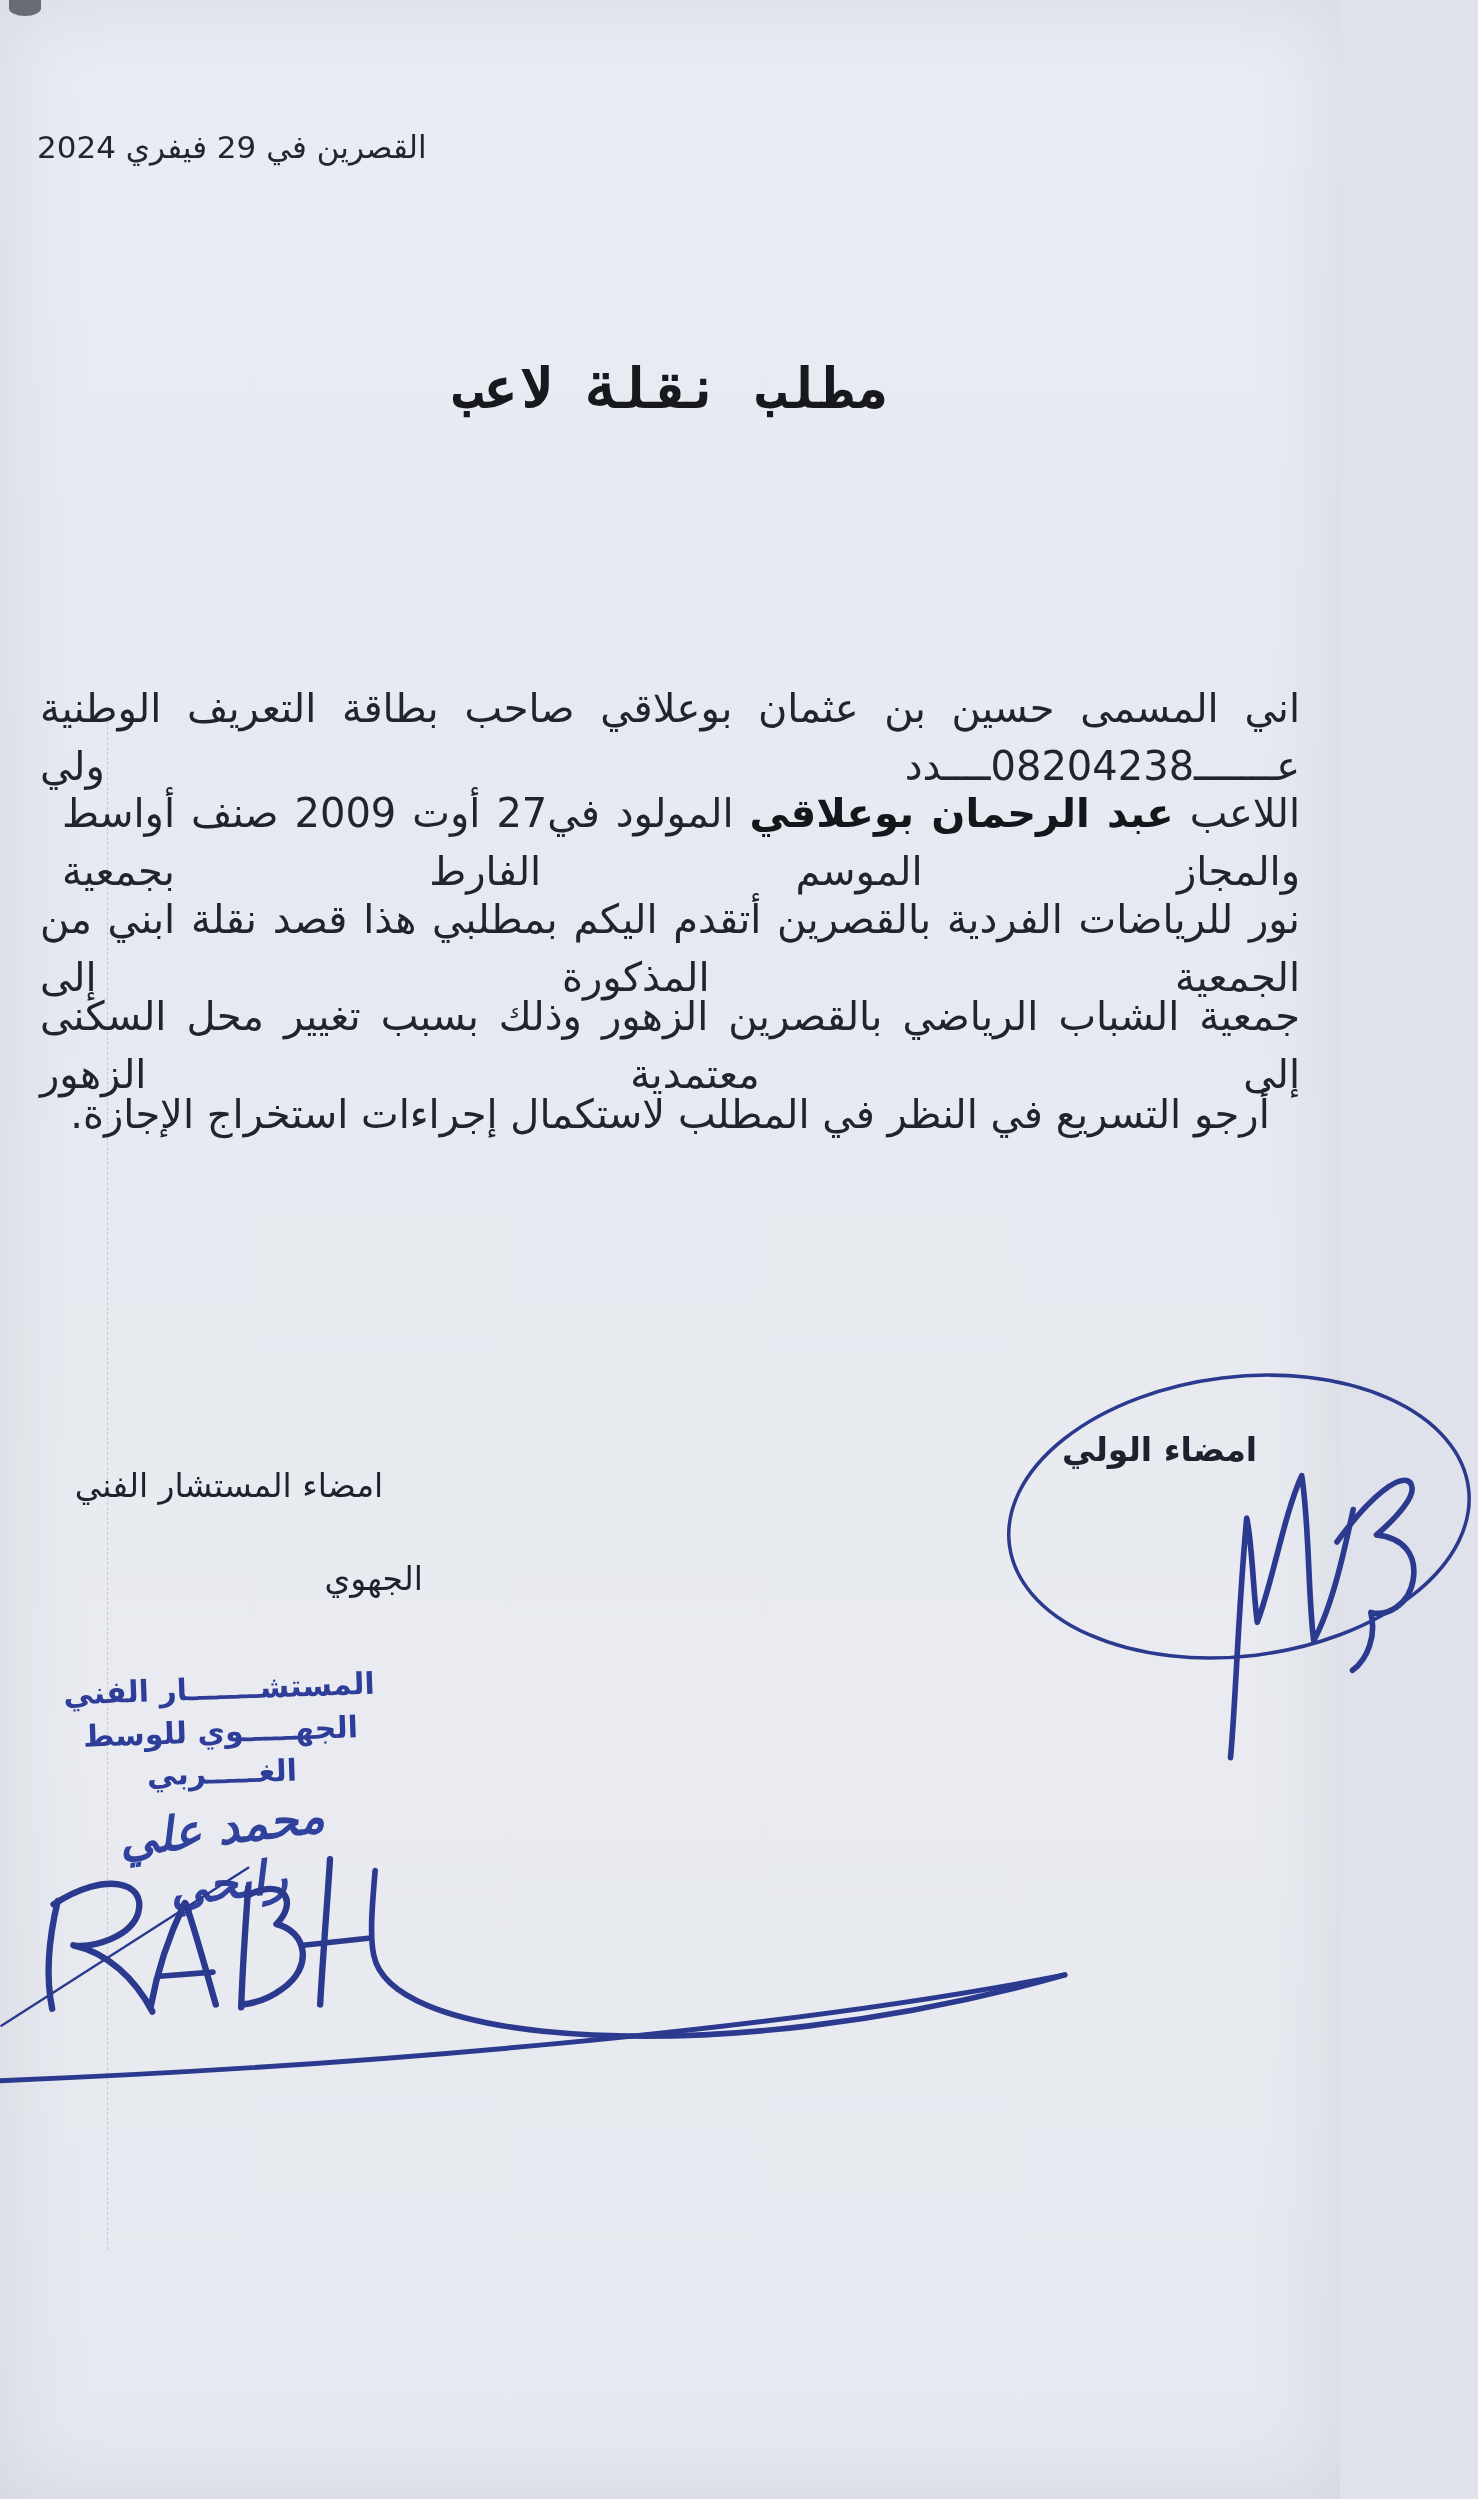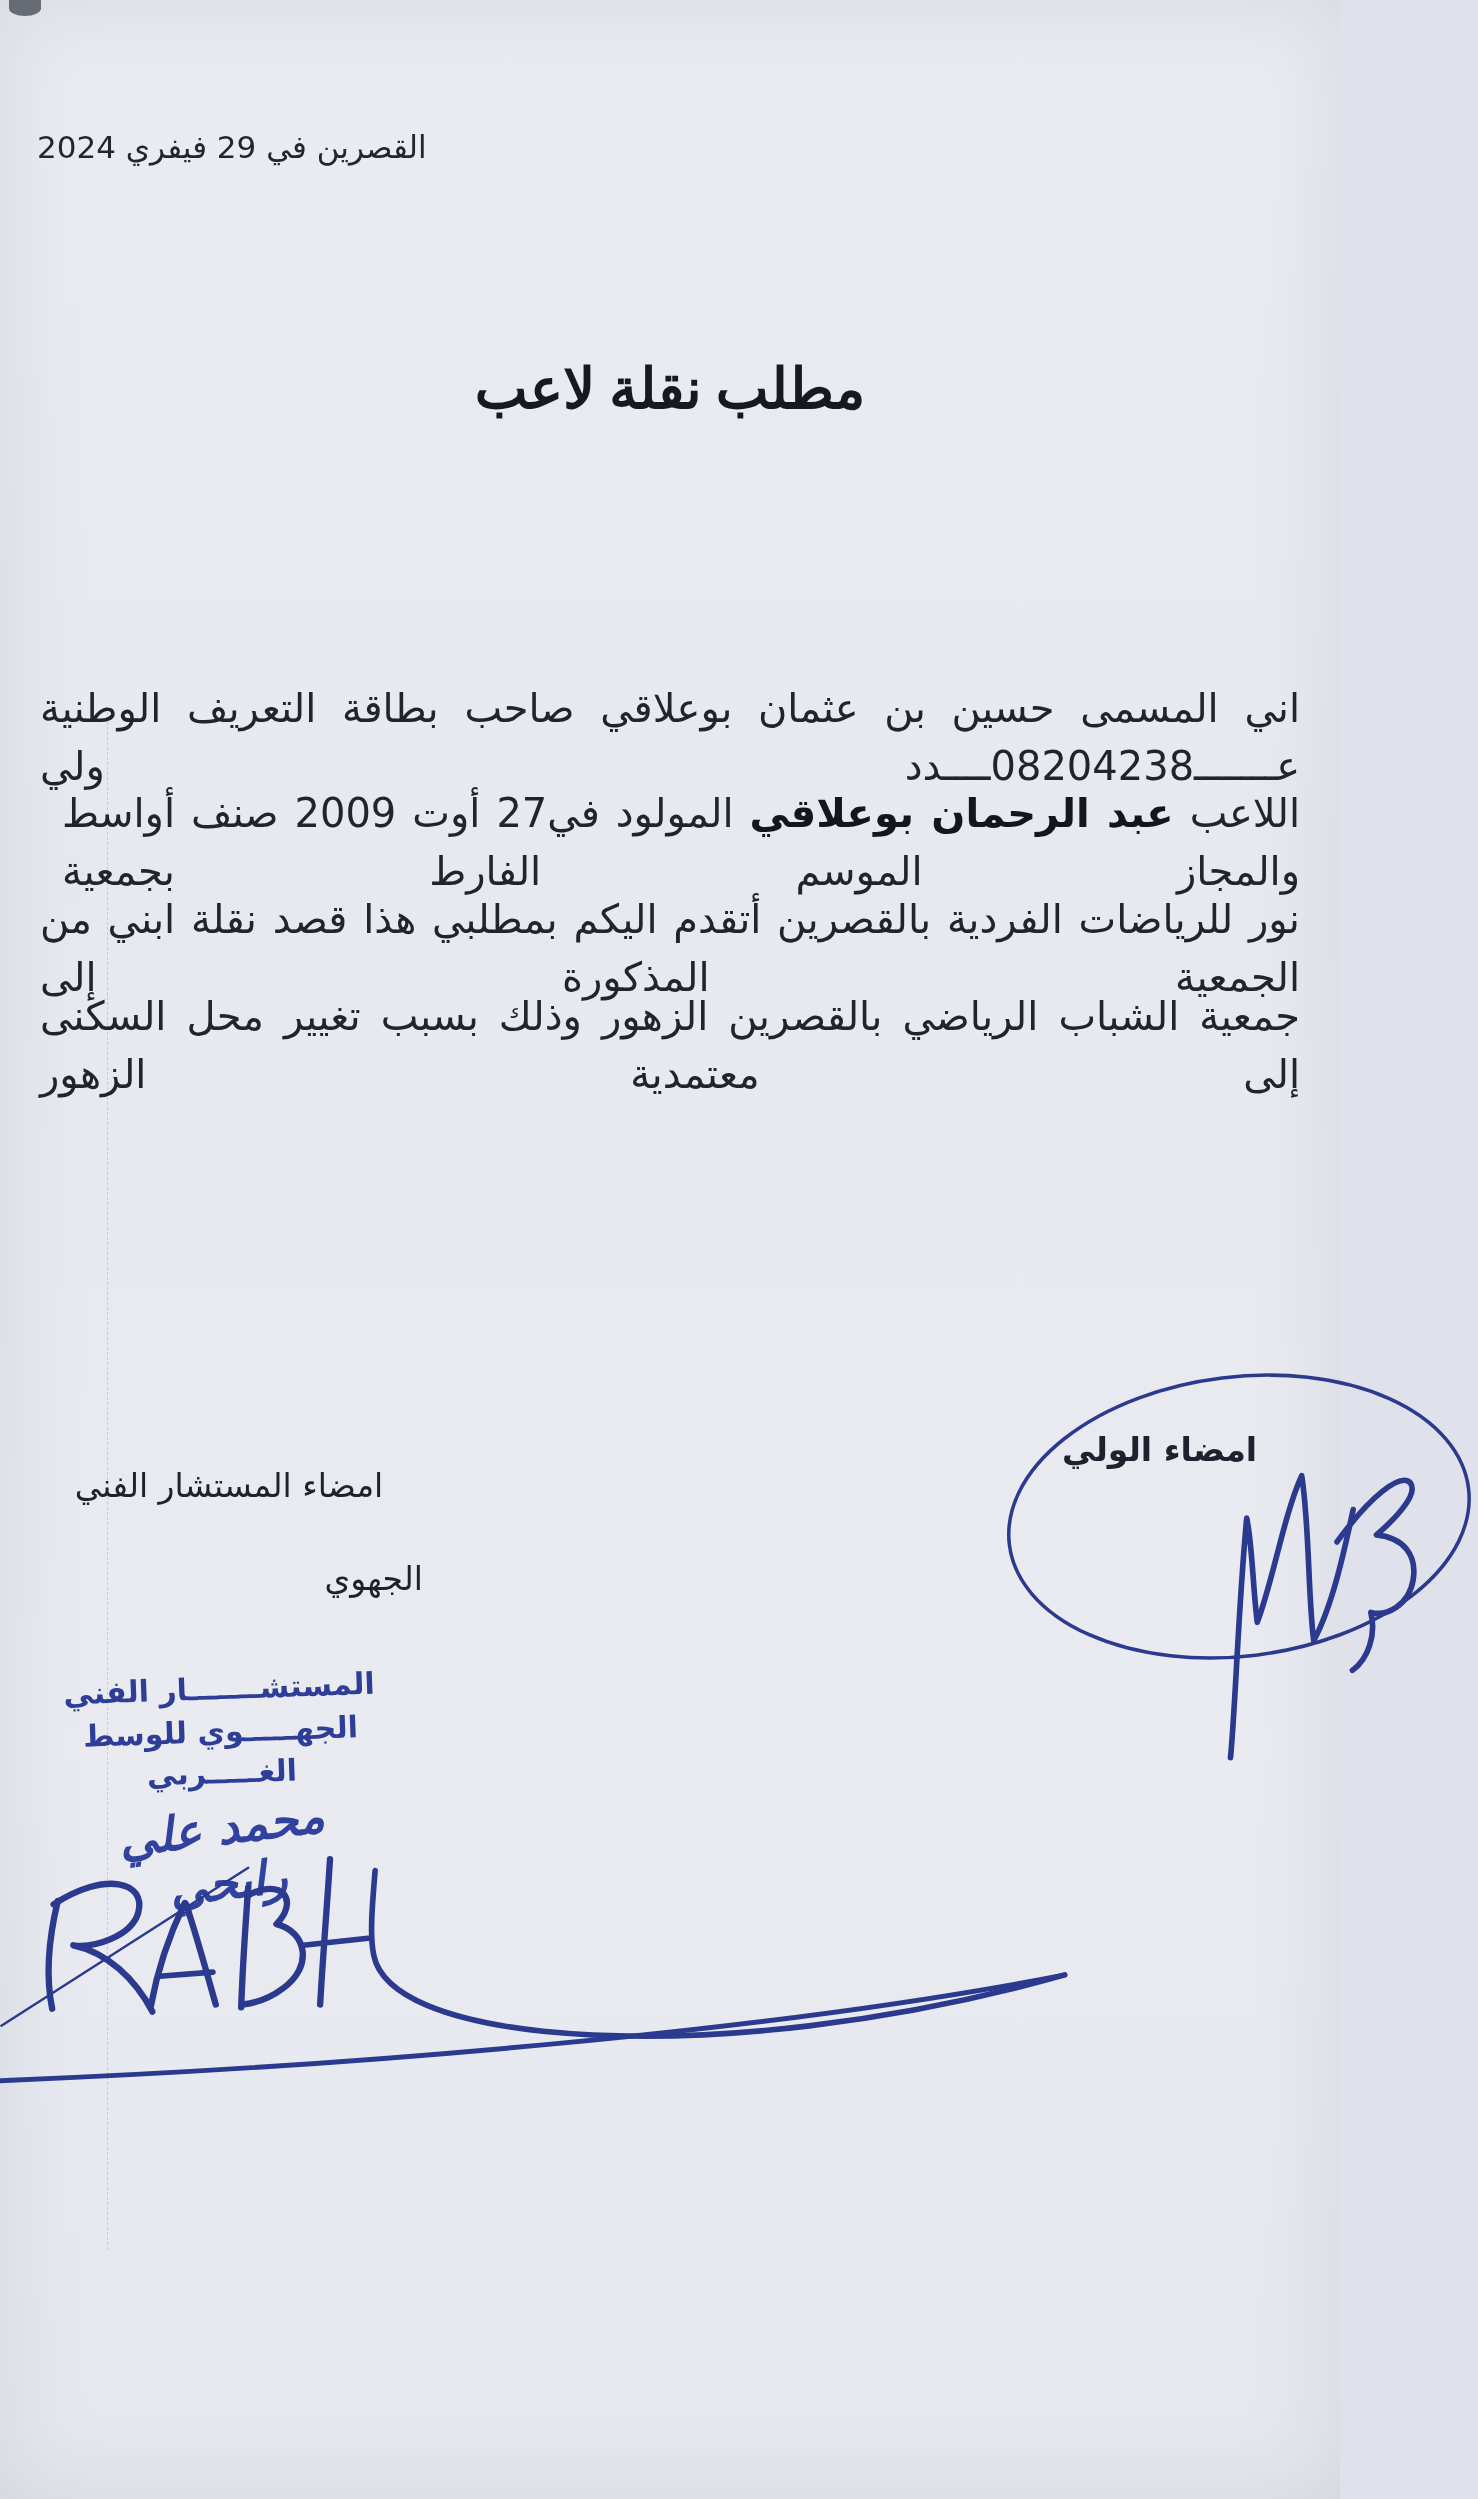--- a/index.html
+++ b/index.html
@@ -22,21 +22,21 @@
     position:absolute;left:107px;top:712px;height:1538px;width:0;
     border-left:1.4px dashed rgba(90,95,110,0.22);
   }
   .date{
     position:absolute;left:37px;top:129px;
     direction:rtl;font-size:31px;color:#23262e;letter-spacing:0.4px;
   }
   .title{
     position:absolute;left:0;right:0;top:356px;margin:0;
     text-align:center;direction:rtl;
-    font-family:Liberation Serif, serif;
+    font-family:Liberation Mono, monospace;
     font-size:56px;font-weight:bold;color:#17191f;
   }
   .body-line{
     position:absolute;left:40px;right:40px;
     direction:rtl;font-size:40px;line-height:1.45;color:#20242c;
     text-align:justify;text-align-last:justify;
   }
   .l1{top:679px;}
   .l2{top:784px;margin-left:22px;}
   .l3{top:890px;}
@@ -80,20 +80,21 @@
   <div class="date">القصرين في 29 فيفري 2024</div>
 
   <h1 class="title">مطلب نقلة لاعب</h1>
 
   <div class="body-line l1">اني المسمى حسين بن عثمان بوعلاقي صاحب بطاقة التعريف الوطنية عـــــــ08204238ــــدد ولي</div>
 
   <div class="body-line l2"><span>اللاعب </span><b>عبد الرحمان بوعلاقي</b><span> المولود في27 أوت 2009 صنف أواسط والمجاز الموسم الفارط بجمعية</span></div>
 
   <div class="body-line l4">جمعية الشباب الرياضي بالقصرين الزهور وذلك بسبب تغيير محل السكنى إلى معتمدية الزهور</div>
   <div class="body-line l3">نور للرياضات الفردية بالقصرين أتقدم اليكم بمطلبي هذا قصد نقلة ابني من الجمعية المذكورة إلى</div>
+  <div class="body-line l5">أرجو التسريع في النظر في المطلب لاستكمال إجراءات استخراج الإجازة.</div>
 
   <div class="guardian-label">امضاء الولي</div>
 
   <div class="advisor-label advisor-l1">امضاء المستشار الفني</div>
   <div class="advisor-label advisor-l2">الجهوي</div>
 
   <div class="stamp">
     <div class="stamp-l1">المستشـــــــار الفني</div>
     <div class="stamp-l2">الجهـــــوي للوسط الغـــــربي</div>
     <div class="stamp-name">محمد علي رابحي</div>

